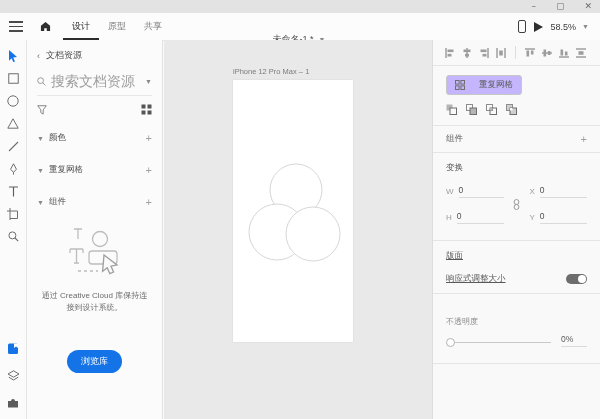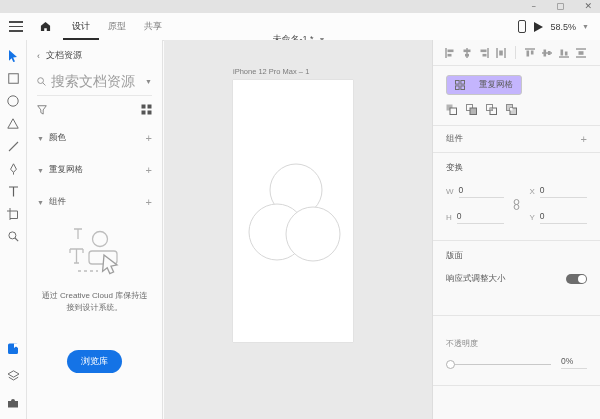--- a/index.html
+++ b/index.html
@@ -374,21 +374,21 @@
           <span>H</span>
           <span class="val">0</span>
         </div>
         <div class="field" style="grid-row:2;grid-column:3;">
           <span>Y</span>
           <span class="val">0</span>
         </div>
       </div>
     </div>
 
-    <div class="insp-block" style="padding-bottom:30px;">
+    <div class="insp-block" style="padding-bottom:8px;text-decoration:underline;">
       <div class="sect-label">版面</div>
       <div class="resp-row">
         <span>响应式调整大小</span>
         <div class="toggle">
             <div class="knob"></div>
           </div>
       </div>
     </div>
 
     <div class="insp-block" style="padding-bottom:16px;">

